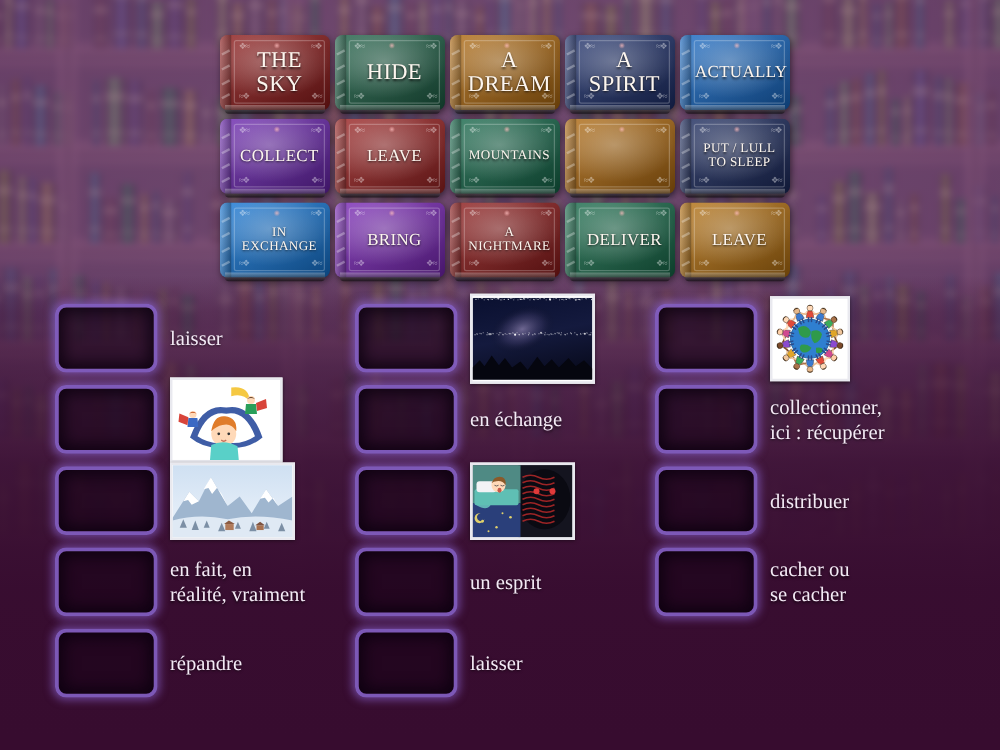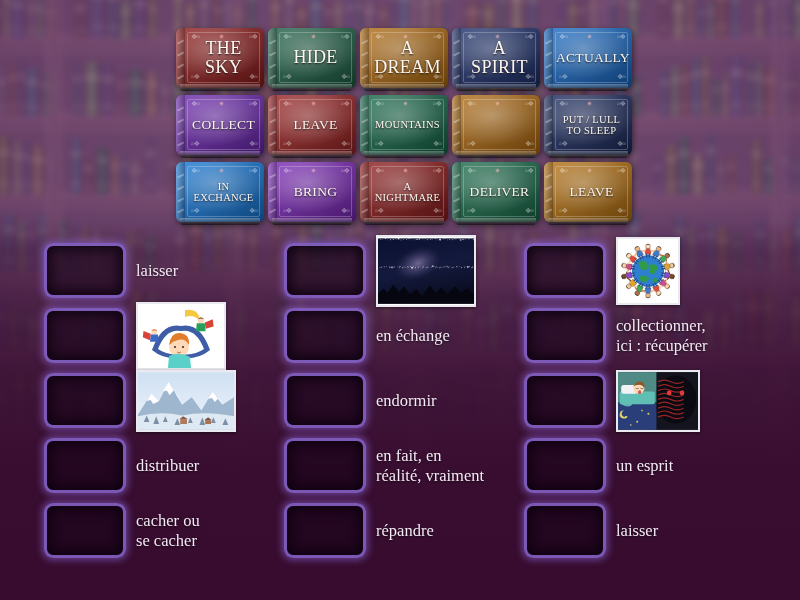--- a/index.html
+++ b/index.html
@@ -1310,26 +1310,20 @@
               <path d="M43 49 l4 -3 l5 3 z" fill="#8a5a42"></path>
               <rect x="70" y="50" width="6" height="4" fill="#a8714f"></rect>
               <path d="M69 50 l4 -3 l4 3 z" fill="#7e5340"></path>
             </svg>
           </div>
         </div>
       </div>
       <div class="answer-cell" data-interactable="false">
         <div class="drop-slot" data-interactable="true"></div>
         <div class="answer-body" data-interactable="false">
-          <div class="answer-text" data-interactable="false">endormir</div>
-        </div>
-      </div>
-      <div class="answer-cell" data-interactable="false">
-        <div class="drop-slot" data-interactable="true"></div>
-        <div class="answer-body" data-interactable="false">
           <div class="answer-pic" data-interactable="false">
             <svg width="80" height="58" viewBox="0 0 100 72">
               <rect width="100" height="72" fill="#2a2a3a"></rect>
               <rect x="46" y="0" width="54" height="72" fill="#14141f"></rect>
               <ellipse cx="72" cy="34" rx="26" ry="30" fill="#0a0a12"></ellipse>
               <path d="M50 12 q8 -4 16 0 q8 4 16 0" stroke="#c02a2a" stroke-width="1.5" fill="none" opacity="0.8"></path>
               <path d="M50 17.5 q8 -4 16 0 q8 4 16 0" stroke="#c02a2a" stroke-width="1.5" fill="none" opacity="0.8"></path>
               <path d="M50 23 q8 -4 16 0 q8 4 16 0" stroke="#c02a2a" stroke-width="1.5" fill="none" opacity="0.8"></path>
               <path d="M50 28.5 q8 -4 16 0 q8 4 16 0" stroke="#c02a2a" stroke-width="1.5" fill="none" opacity="0.8"></path>
               <path d="M50 34 q8 -4 16 0 q8 4 16 0" stroke="#c02a2a" stroke-width="1.5" fill="none" opacity="0.8"></path>

